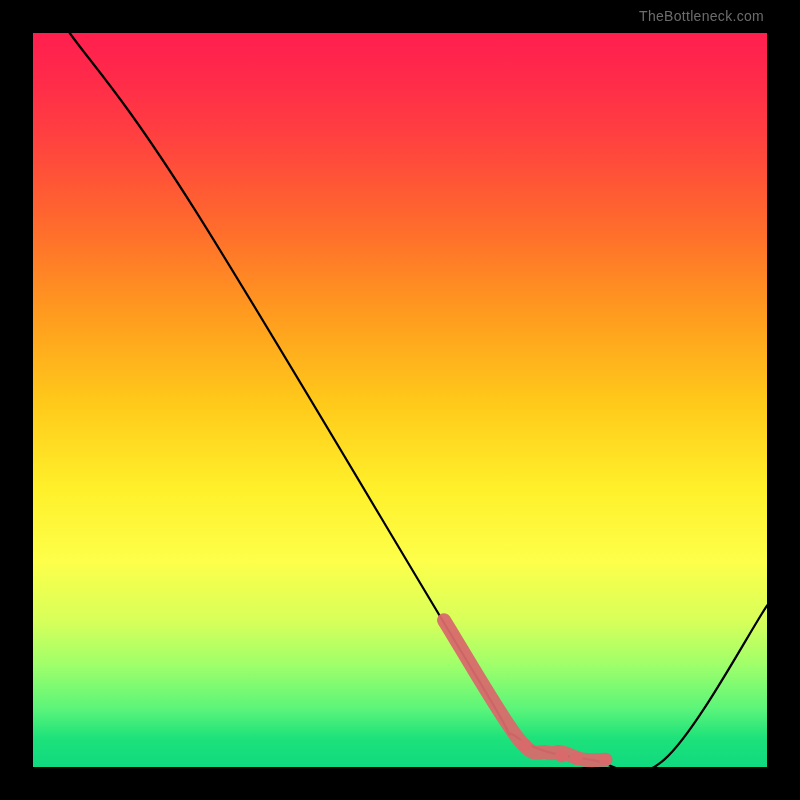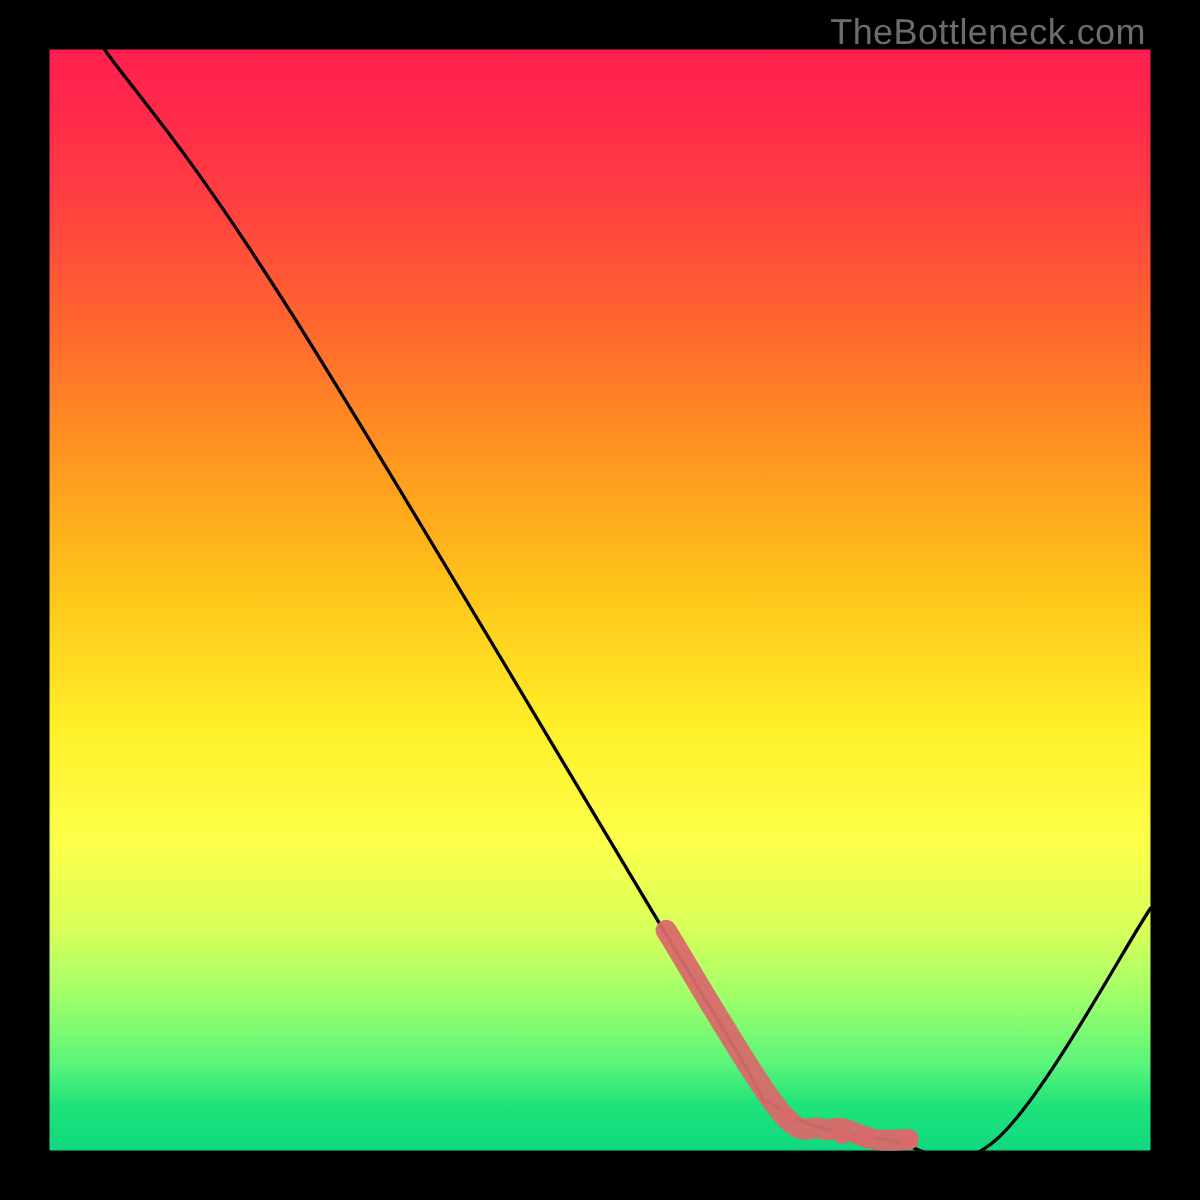--- a/index.html
+++ b/index.html
@@ -38,21 +38,21 @@
       #5cf57a 92%,
       #1ee27a 96%,
       #0fd980 100%
     );
   }
   .watermark {
     position: absolute;
     top: 8px;
     right: 36px;
     color: #6c6c6c;
-    font-size: 24px;
+    font-size: 14px;
     font-weight: 500;
     letter-spacing: 0.3px;
     margin-left: 35px;
   }
   svg.curve {
     position: absolute;
     left: 0;
     top: 0;
     width: 734px;
     height: 734px;

